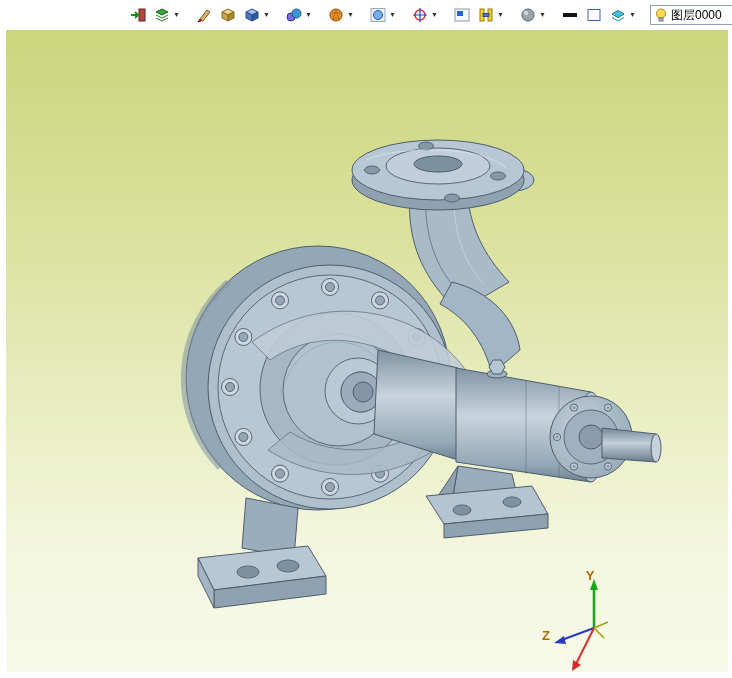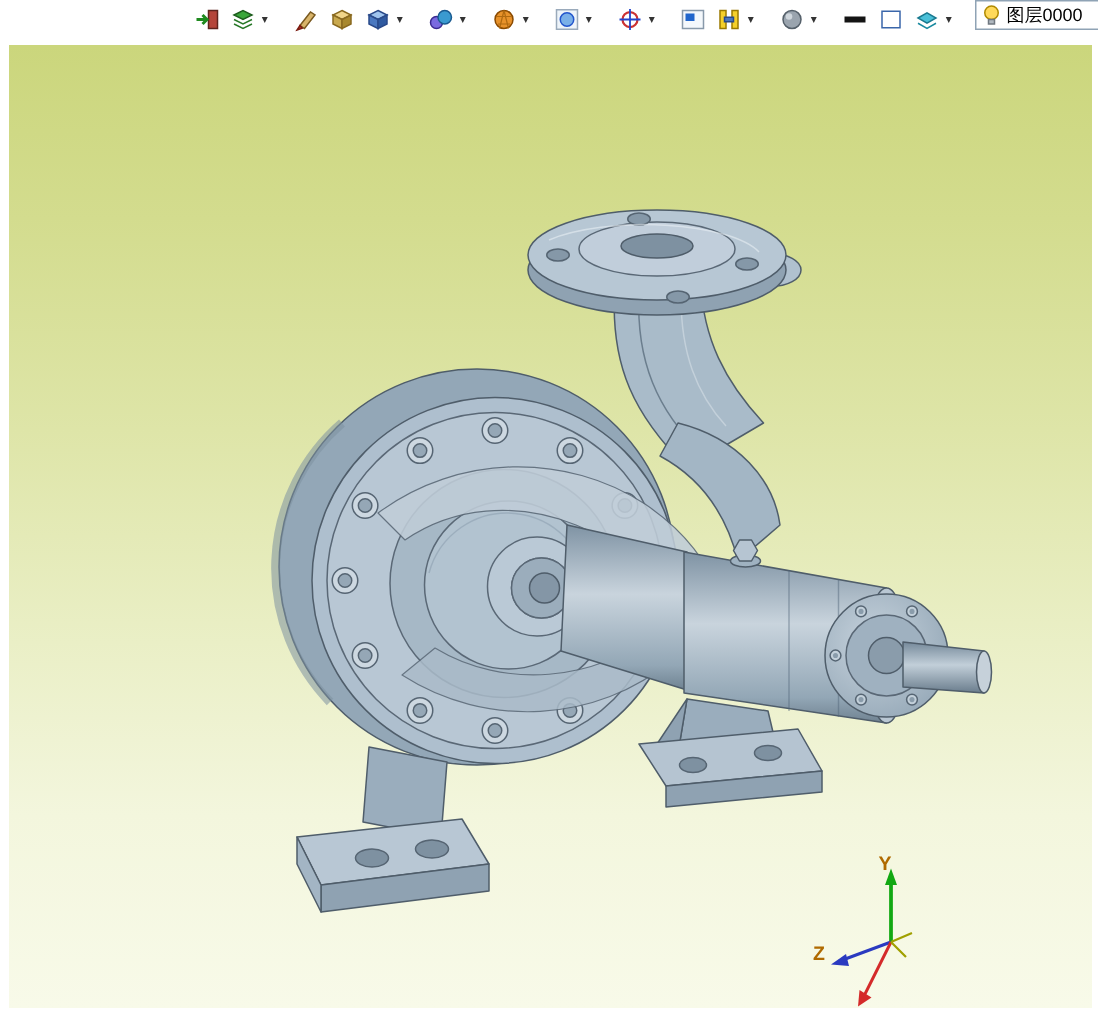--- a/index.html
+++ b/index.html
@@ -2,21 +2,21 @@
 <html><head>
 <meta charset="utf-8">
 <style>
   html,body{margin:0;padding:0;}
   body{
     width:732px;height:678px;background:#ffffff;position:relative;overflow:hidden;
     font-family:"Liberation Sans","DejaVu Sans",sans-serif;
   }
   
   .toolbar{
-    height:30px;display:flex;align-items:flex-start;background:#ffffff;
+    height:30px;display:flex;align-items:center;background:#ffffff;
     padding-left:126px;box-sizing:border-box;
   }
   .tb-btn{
     height:22px;padding:1px 2px;display:flex;align-items:center;gap:1px;
     border:1px solid transparent;border-radius:2px;cursor:pointer;flex:0 0 auto;
   }
   .tb-btn svg{display:block;}
   .dd{width:9px;font-size:8px;color:#333;line-height:1;text-align:center;}
   .dd::after{content:"▾";}
   .tb-gap{width:8px;flex:0 0 auto;}

